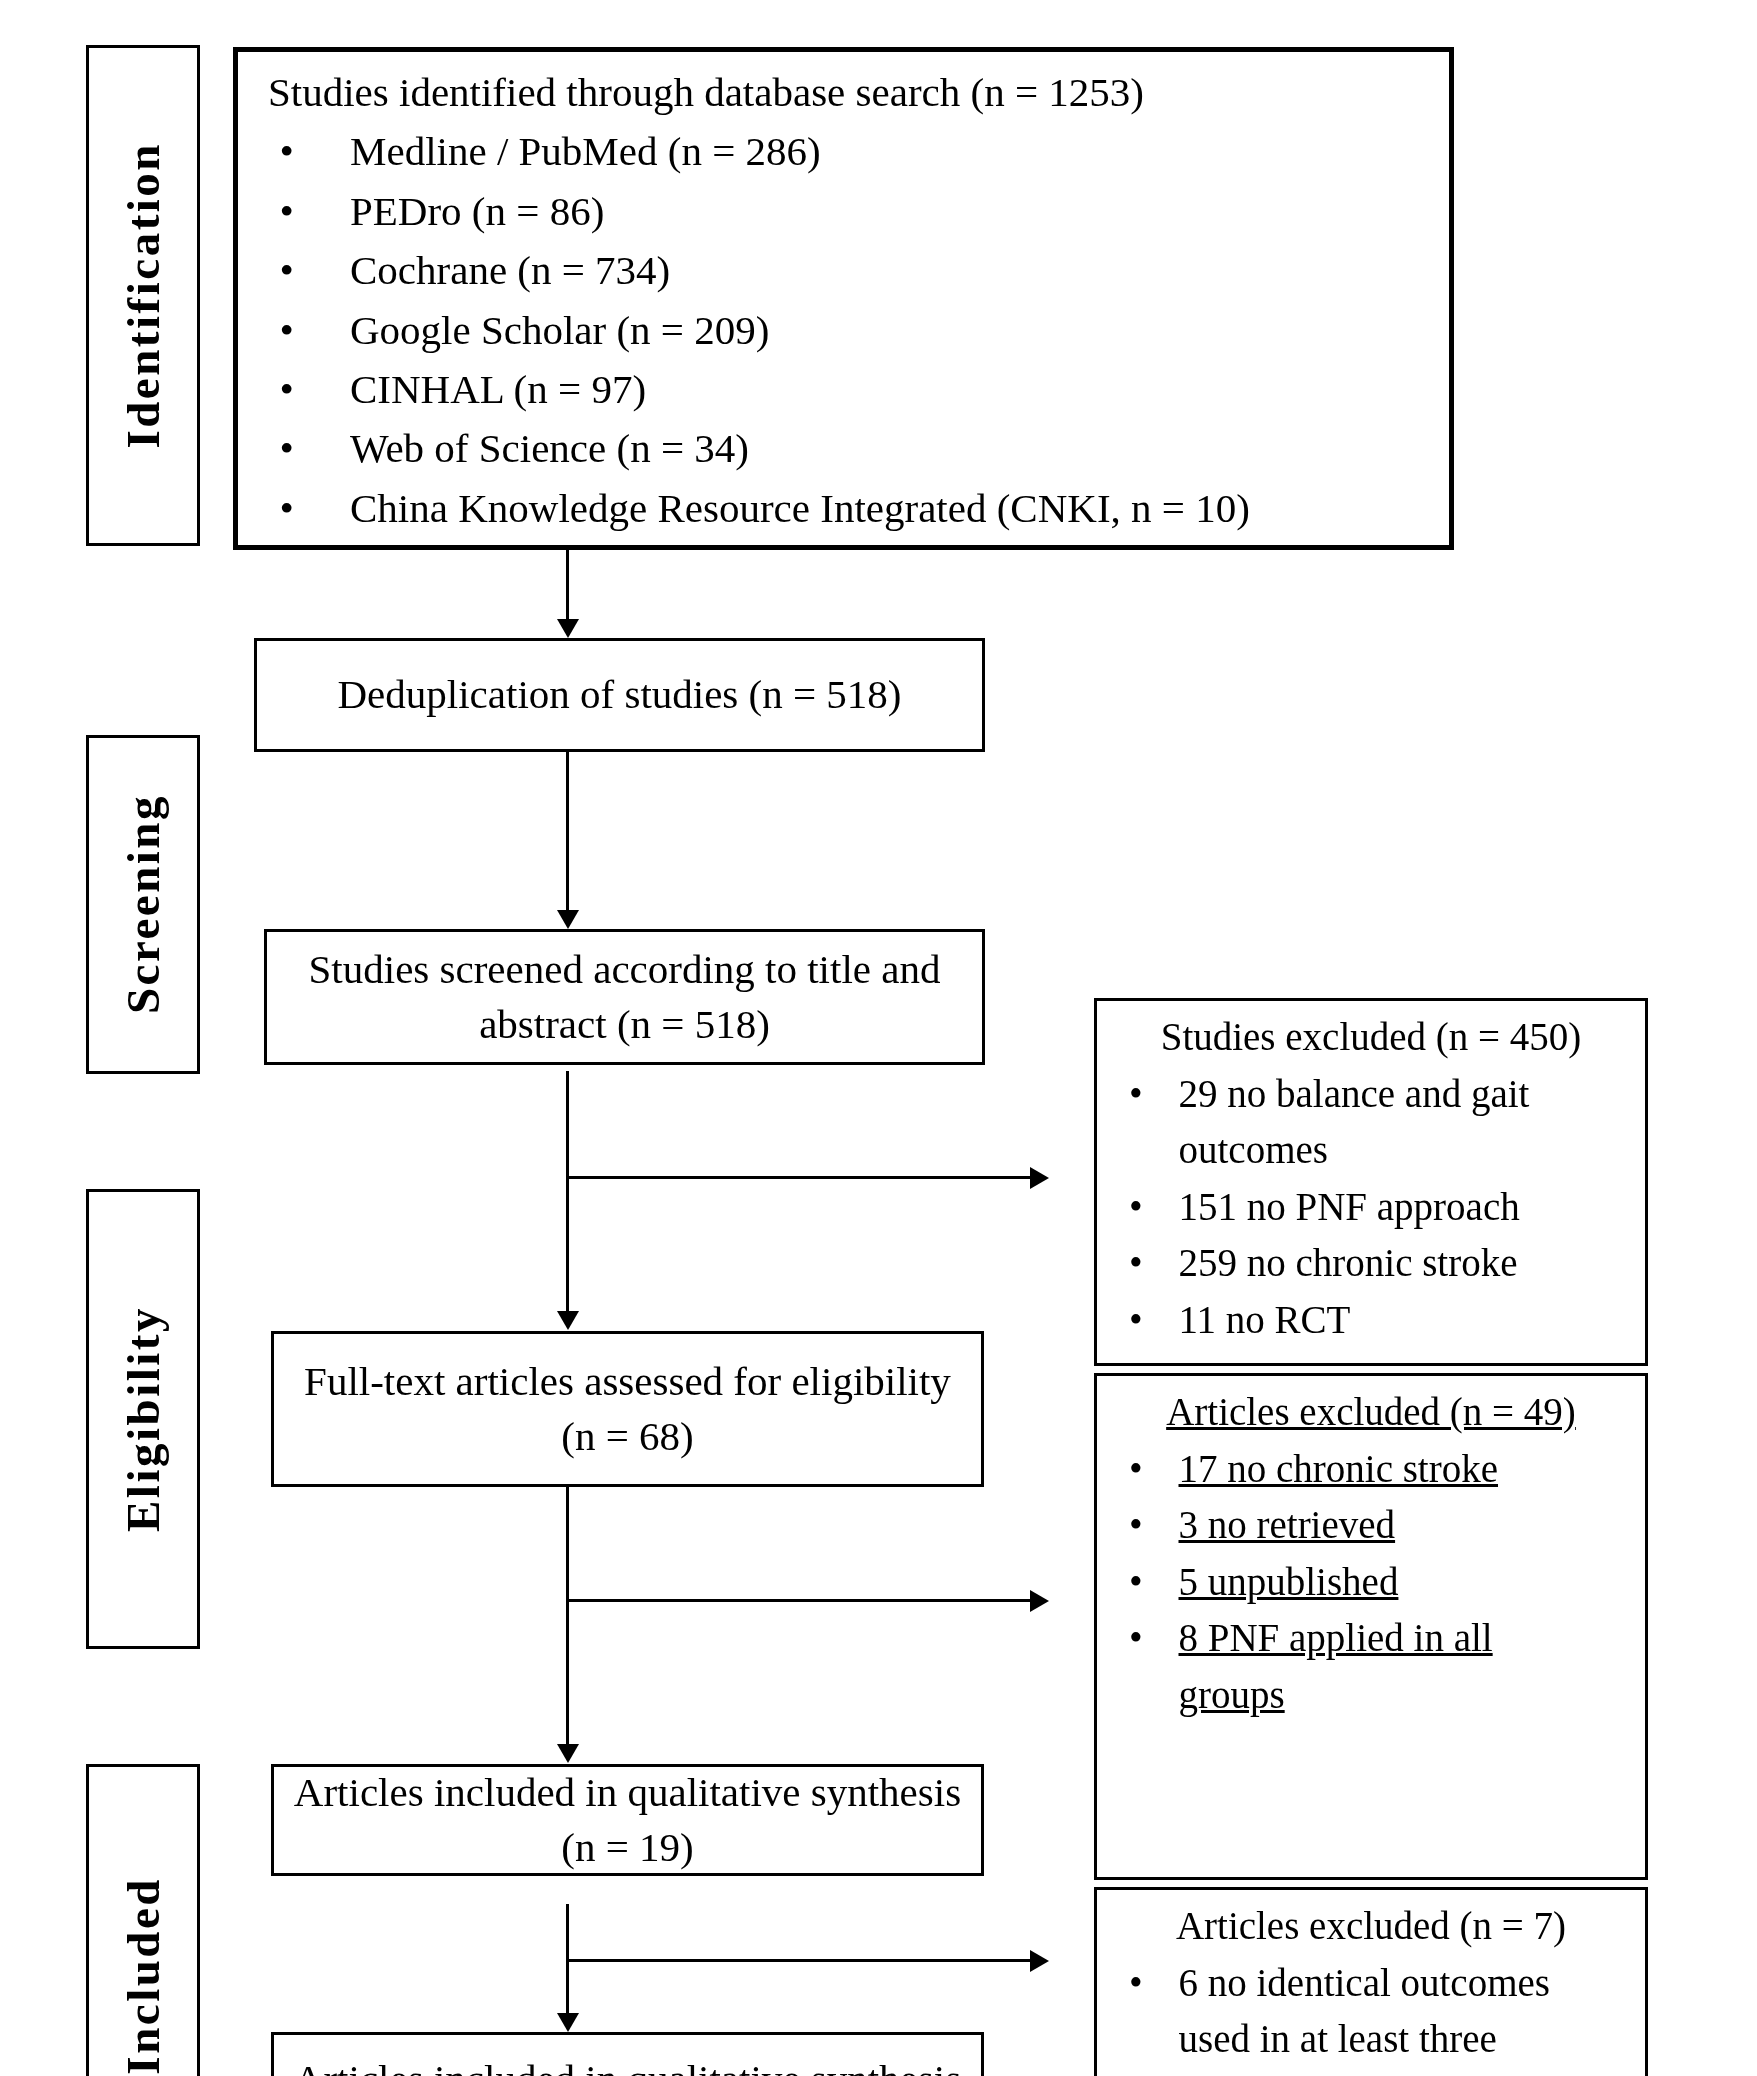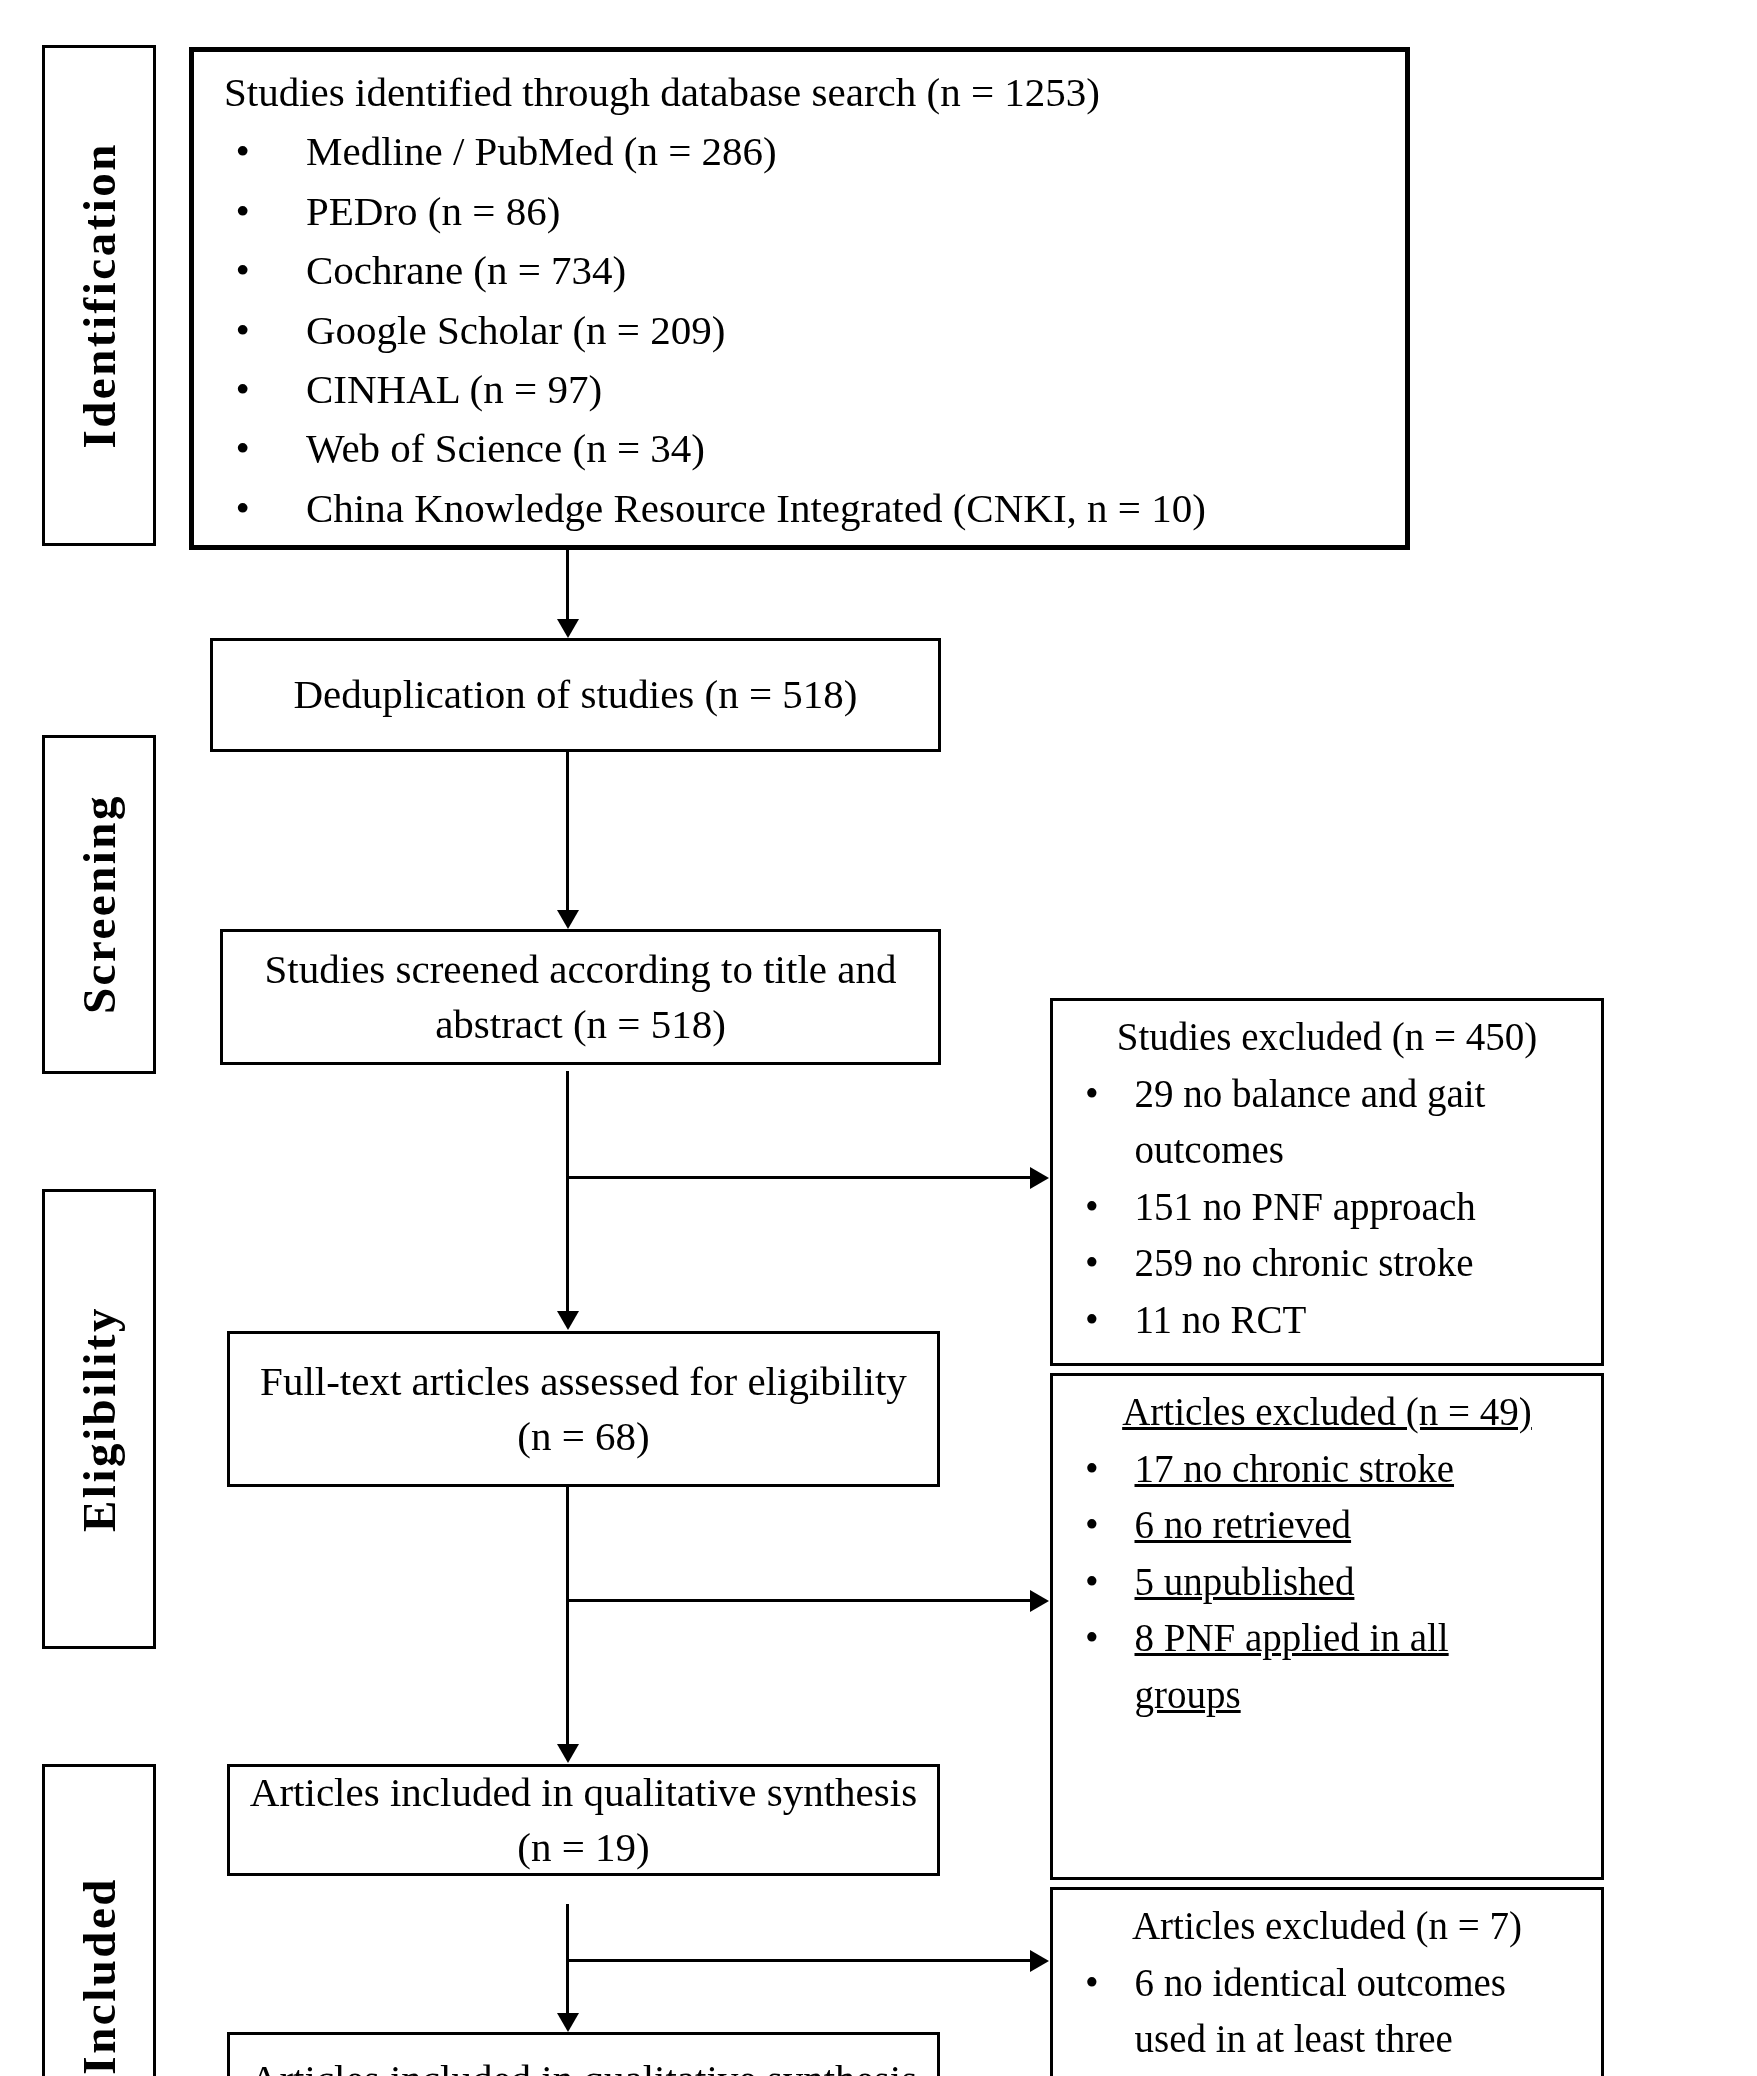--- a/index.html
+++ b/index.html
@@ -14,20 +14,21 @@
     height:2211px;
     background:#fff;
     overflow:hidden;
   }
 
   
   .box {
     position:absolute;
     background:#fff;
     border:3.3px solid #000;
+    margin-left:44px;
   }
 
   
   .stage {
     left:42px;
     width:114px;
     display:flex;
     align-items:center;
     justify-content:center;
   }
@@ -177,21 +178,21 @@
         <li>29 no balance and gait outcomes</li>
         <li>151 no PNF approach</li>
         <li>259 no chronic stroke</li>
         <li>11 no RCT</li>
       </ul>
   </div>
   <div class="box excbox excbox-2">
     <div class="exc-title">Articles excluded (n = 49)</div>
     <ul>
         <li>17 no chronic stroke</li>
-        <li>6 no retrieved</li>
+        <li>3 no retrieved</li>
         <li>5 unpublished</li>
         <li>8 PNF applied in all groups</li>
       </ul>
   </div>
   <div class="box excbox excbox-3">
     <div class="exc-title">Articles excluded (n = 7)</div>
     <ul>
         <li>6 no identical outcomes used in at least three studies</li>
         <li>1 no data</li>
       </ul>

